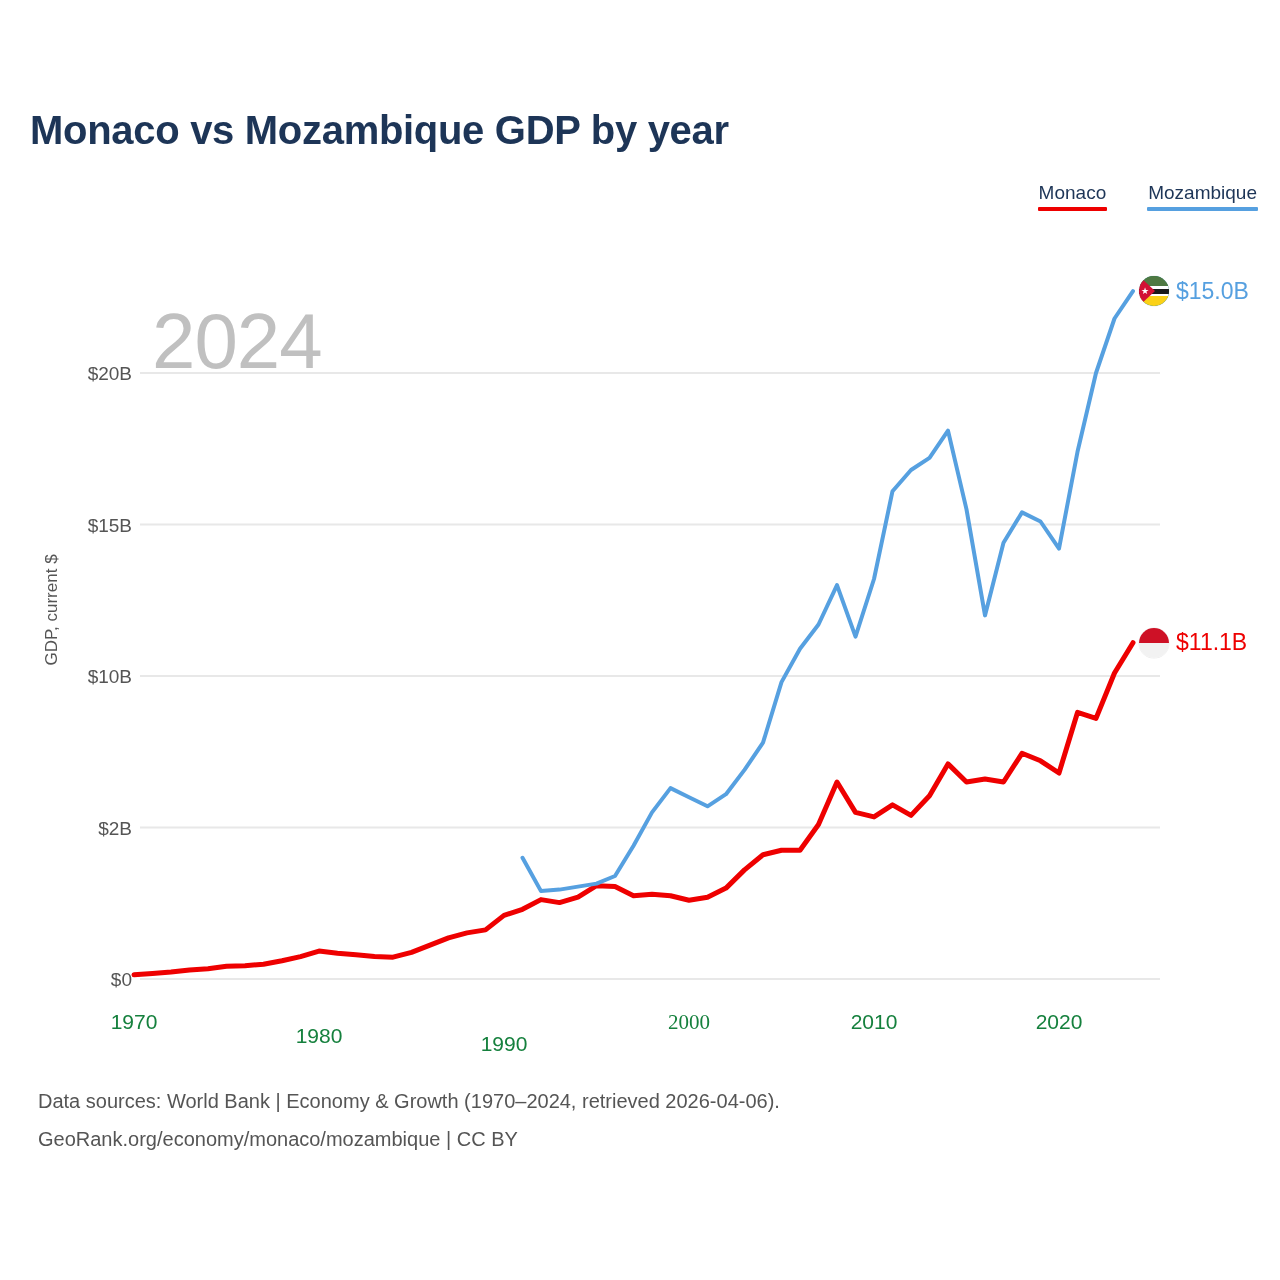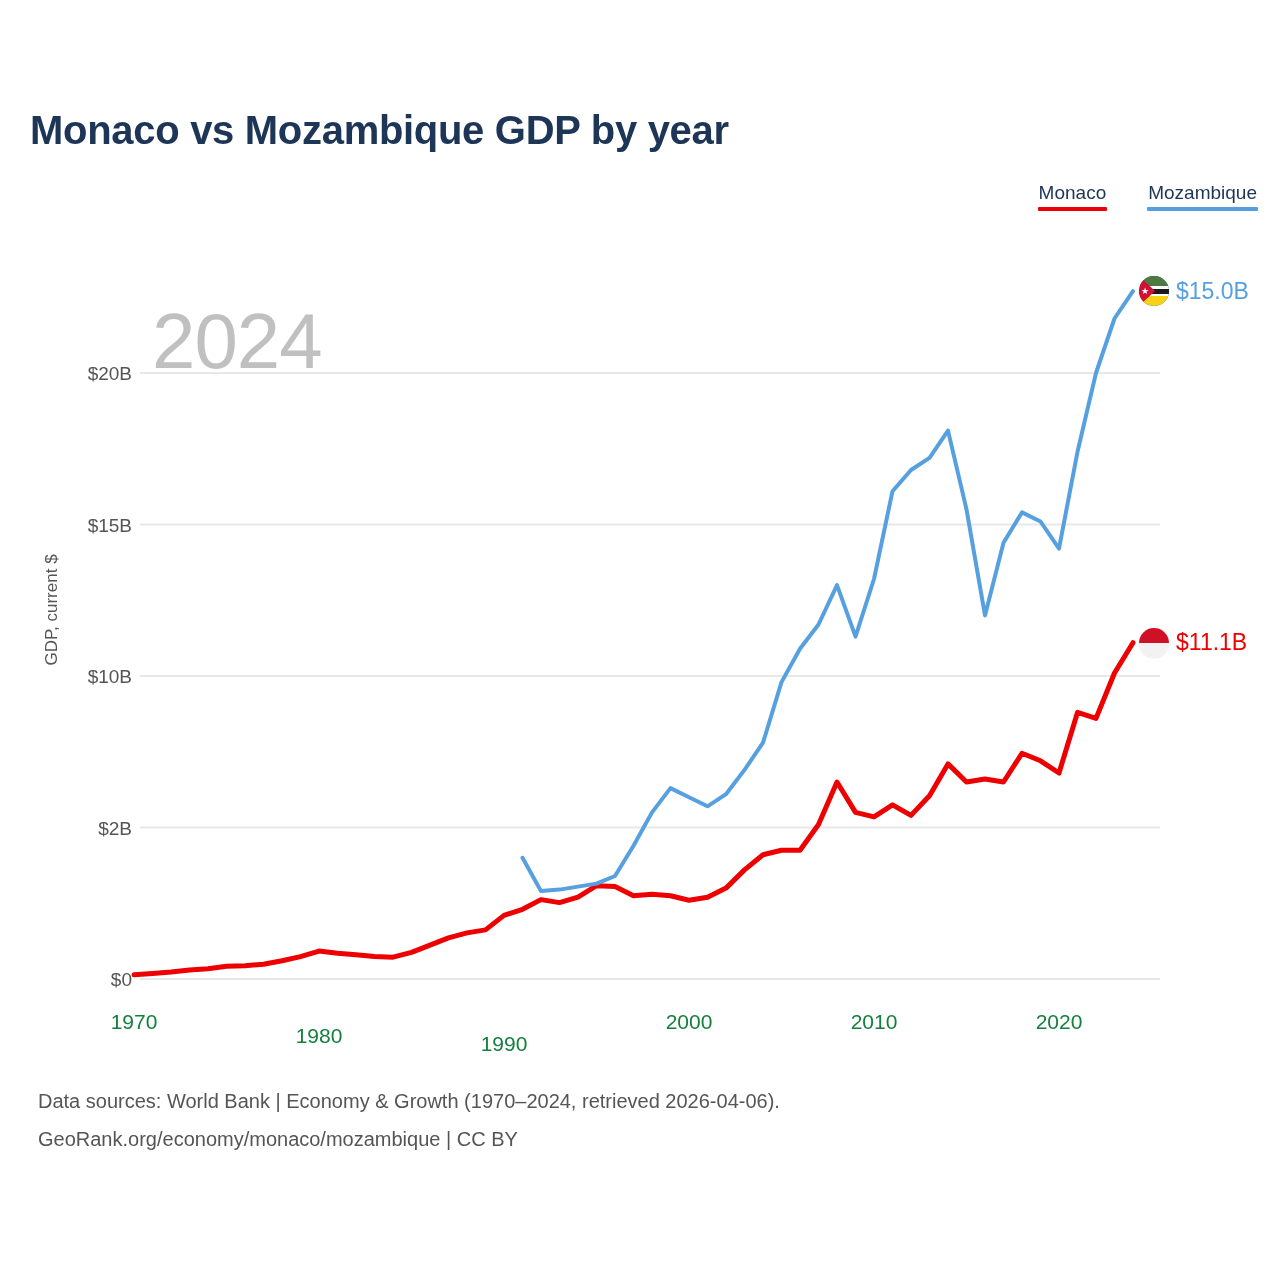--- a/index.html
+++ b/index.html
@@ -206,21 +206,21 @@
         <div class="ytick-label">$15B</div>
       </div>
       <div class="ytick-wrap" style="top: 373px;">
         <div class="ytick-label">$20B</div>
       </div>
     </div>
   <div id="xticks">
       <div class="xtick-label" style="left: 134px; top: 1010px;">1970</div>
       <div class="xtick-label" style="left: 319px; top: 1024px;">1980</div>
       <div class="xtick-label" style="left: 504px; top: 1032px;">1990</div>
-      <div class="xtick-label" style="left: 689px; top: 1010px;">2000</div>
+      <div class="xtick-label" style="left: 689px; top: 1010px; font-family: Liberation Serif, serif;">2000</div>
       <div class="xtick-label" style="left: 874px; top: 1010px;">2010</div>
       <div class="xtick-label" style="left: 1059px; top: 1010px;">2020</div>
     </div>
 
   <div class="end-label mozambique" id="end-mz" style="left: 1139px; top: 276.19px;">
     <span class="flag flag-mz">
       <span class="s-green"></span>
       <span class="s-blackline"></span>
       <span class="s-black"></span>
       <span class="s-whiteline"></span>

